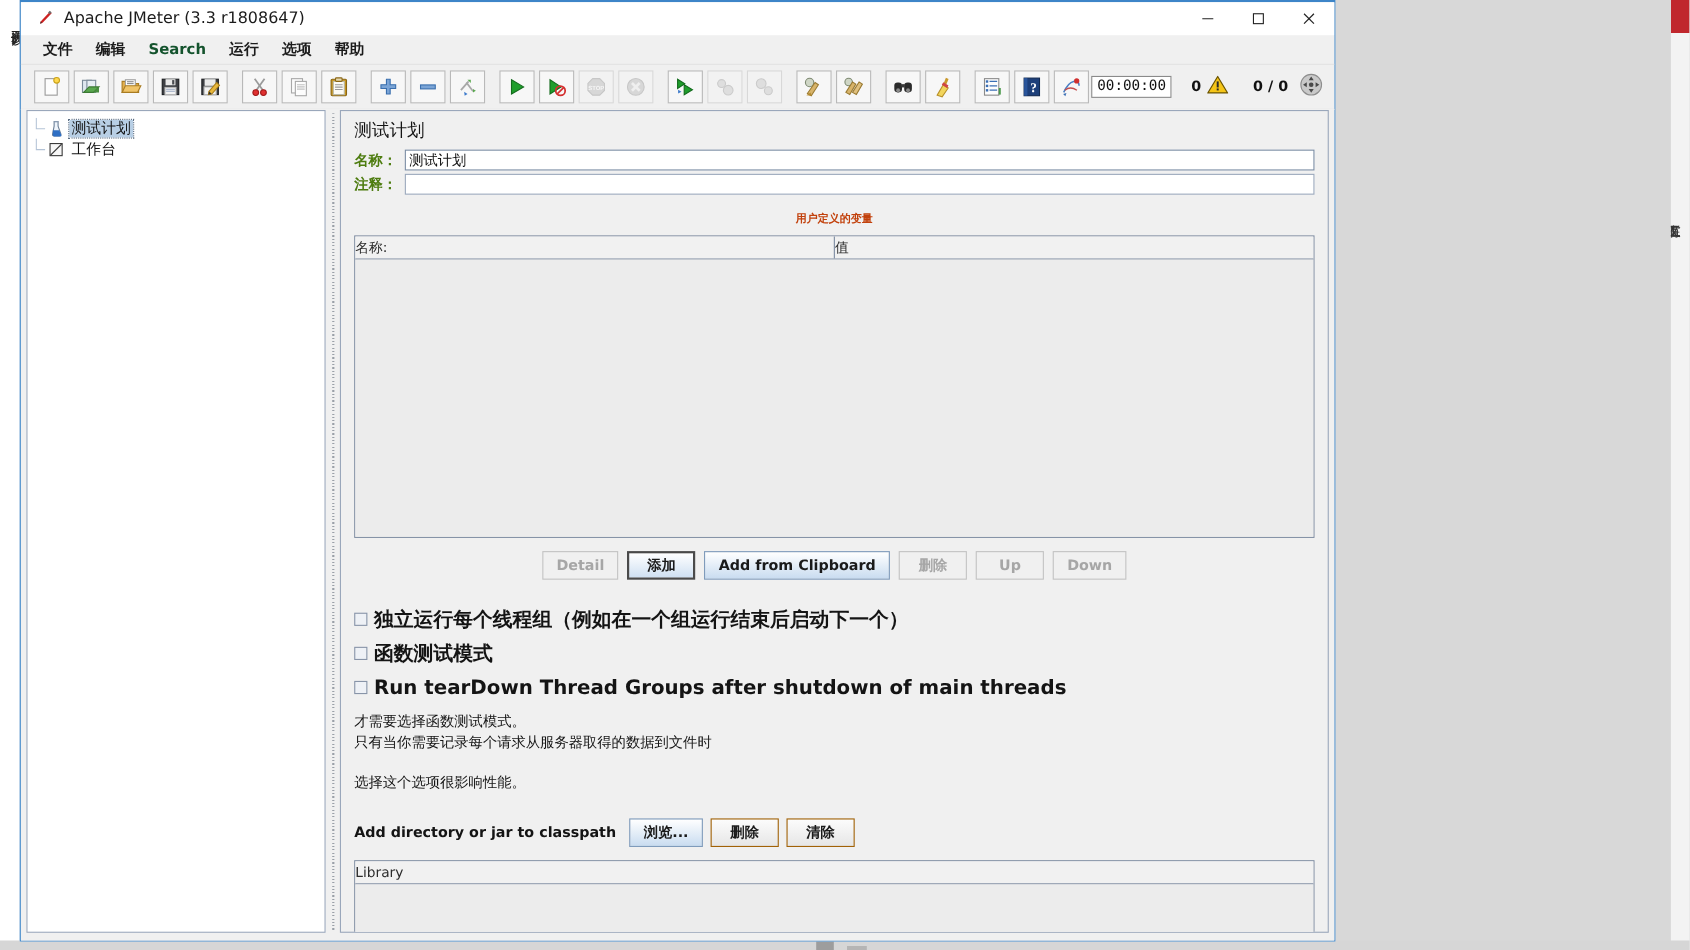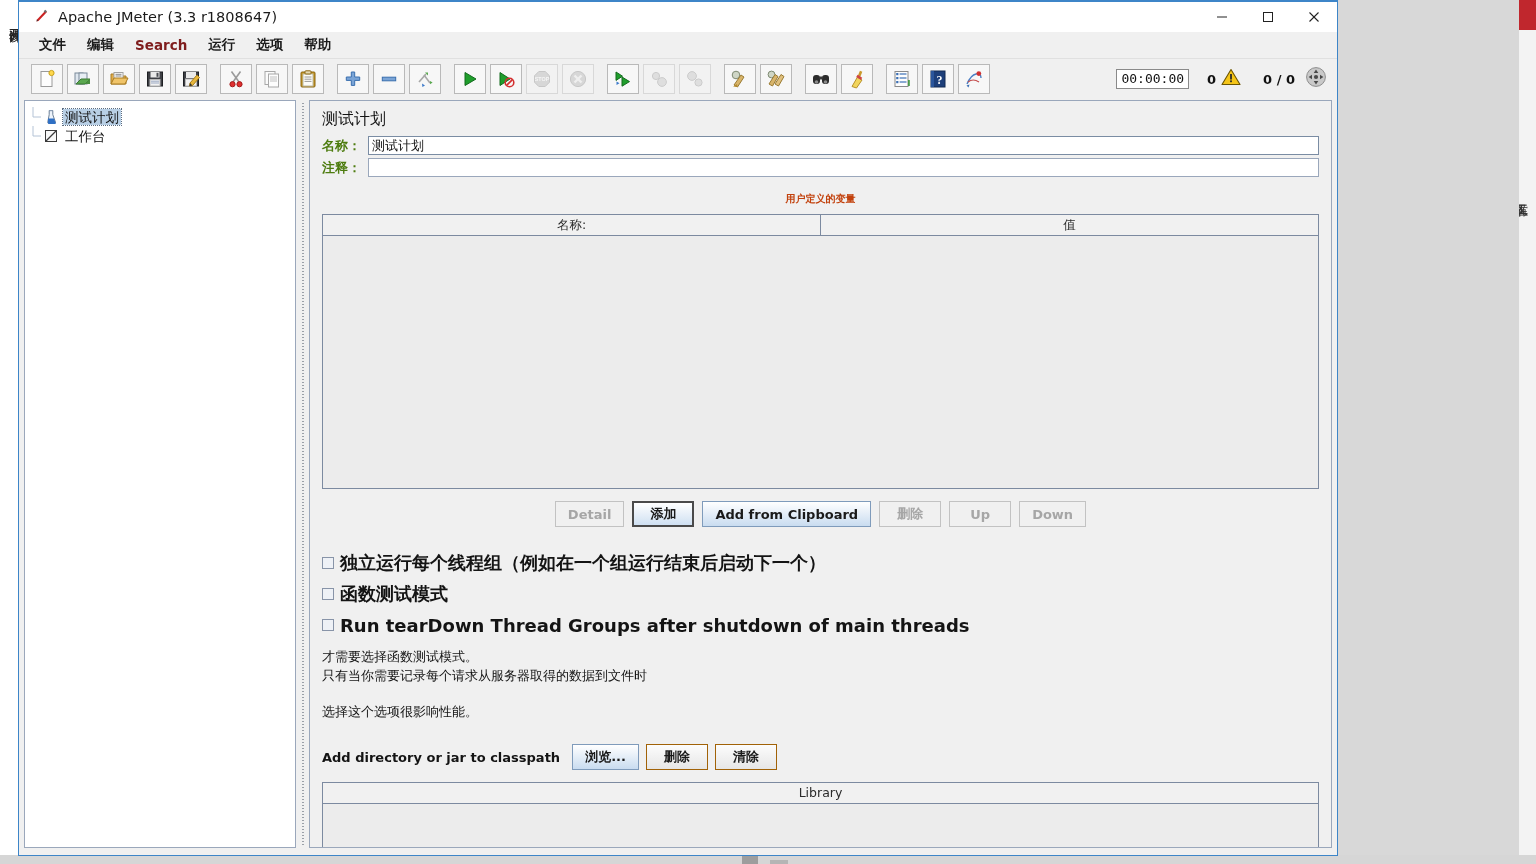--- a/index.html
+++ b/index.html
@@ -38,21 +38,21 @@
     position: absolute; left: 742px; top: 0; width: 16px; height: 9px;
     background: #9d9d9d;
   }
   #bg-bottom .nub2 {
     position: absolute; left: 770px; top: 5px; width: 18px; height: 4px;
     background: #b5b5b5;
   }
 
   
   #win {
-    position: absolute; left: 18px; top: 0; width: 1320px; height: 856px;
+    position: absolute; left: 18px; top: 0; width: 1196px; height: 856px;
     background: #f0f0f0;
     border: 1px solid #3d85c8;
     border-top: 2px solid #3d85c8;
     box-sizing: border-box;
   }
   
   #titlebar {
     position: relative; height: 30px; background: #ffffff;
     display: flex; align-items: center;
   }
@@ -74,21 +74,21 @@
   #menubar {
     height: 26px; background: #f0f0f0;
     display: flex; align-items: center;
     padding-left: 12px;
     border-bottom: 1px solid #e0e0e0;
   }
   .menu-item {
     font-size: 13.5px; font-weight: bold; color: #1c1c1c;
     padding: 2px 8px; margin-right: 5px; white-space: nowrap;
   }
-  .menu-item.alt { color: #7f1d1d; }
+  .menu-item.alt { color: #14532d; }
 
   
   #toolbar {
     position: relative; height: 40px; background: #f0f0f0;
     display: flex; align-items: center; padding-left: 10px;
     border-bottom: 1px solid #cfcfcf;
   }
   .tgroup { display: flex; align-items: center; }
   .tsep { width: 9px; height: 40px; }
   .tbtn {
@@ -166,21 +166,21 @@
   #udv-title {
     text-align: center; font-size: 10px; font-weight: bold; color: #c2410c;
     margin-top: 15px; margin-bottom: 8px;
   }
   .jtable {
     margin: 0 12px; border: 1px solid #7c8aa0; background: #ececec;
     box-sizing: border-box;
   }
   .jthead { display: flex; height: 20px; background: #f1f1f1; border-bottom: 1px solid #7c8aa0;}
   .jth {
-    flex: 1; font-size: 12.5px; color: #2b2b2b; text-align: center;
+    flex: 1; font-size: 12.5px; color: #2b2b2b; 
     line-height: 19px; border-right: 1px solid #7c8aa0; box-sizing: border-box;
   }
   .jth:last-child { border-right: none; }
   .jtbody { height: 252px; background: #ececec; }
 
   .btnrow { display: flex; justify-content: center; gap: 8px; margin-top: 12px; }
   .jbtn {
     min-width: 62px; height: 26px; padding: 0 12px;
     border: 1px solid #a16207; box-sizing: border-box;
     background: linear-gradient(#fcfcfc, #e6e6e6);

